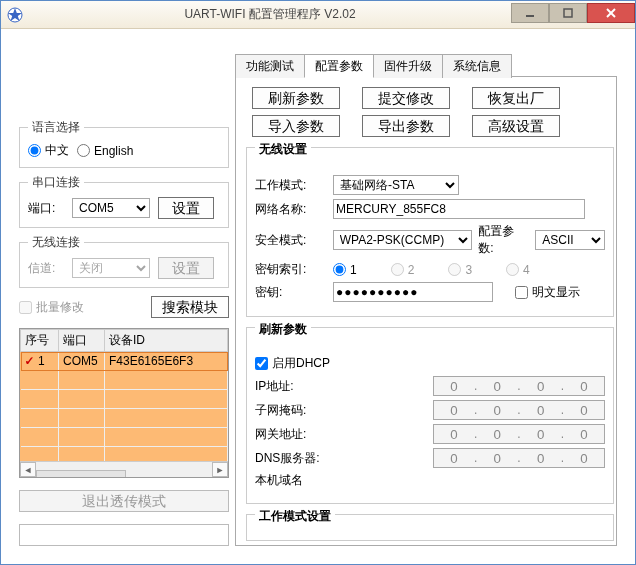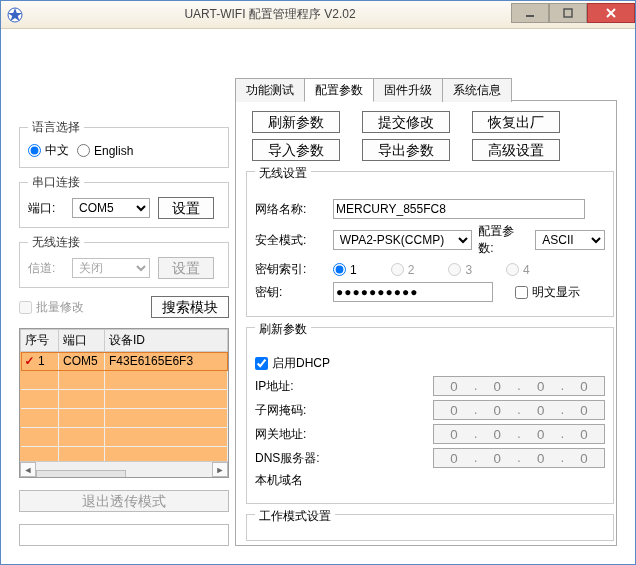--- a/index.html
+++ b/index.html
@@ -38,21 +38,21 @@
   .hsb .thumb { position:absolute; left:0; top:0; height:13px; width:90px; background:#e4e4e4; border:1px solid #bbb; }
   .exit-btn { width:100%; margin-top:6px; }
   .status { border:1px solid #bbb; height:22px; margin-top:6px; background:#fff; }
   .tabs { display:flex; border-bottom:1px solid #aaa; height:24px; }
   .tab { padding:3px 10px 0; border:1px solid #aaa; border-bottom:none; margin-right:-1px; background:#f4f4f4; height:24px; position:relative; top:1px; cursor:default; }
   .tab.active { background:#fff; border-bottom:1px solid #fff; z-index:2; }
   .tab-body { border:1px solid #aaa; border-top:none; flex:1; padding:10px 2px 4px 10px; overflow:hidden; }
   .btn-row { display:flex; gap:22px; margin-bottom:6px; padding-left:6px; }
   .btn-row .btn { min-width:88px; }
   .grp { border:1px solid #ccc; margin-top:10px; padding:8px 8px 10px; }
-  .grp .legend { position:relative; top:-15px; background:#fff; display:inline-block; padding:0 4px; margin-bottom:-8px; }
+  .grp .legend { position:relative; top:-15px; background:#fff; display:inline-block; padding:0 4px; margin-bottom:-8px;font-weight:bold; }
   .form-row { display:flex; align-items:center; gap:6px; margin:4px 0; }
   .lbl { width:72px; }
   .key-radio { display:flex; align-items:center; gap:34px; }
   .ip-box { display:flex; border:1px solid #a7a7a7; background:#f4f4f4; height:20px; align-items:center; }
   .ip-box input { border:none; background:transparent; width:40px; text-align:center; height:18px; color:#888; }
   .ip-box span { color:#888; }
   .ip-box.disabled input { pointer-events:none; }
 </style>
 </head>
 <body>
@@ -197,20 +197,24 @@
           <button class="btn">恢复出厂</button>
         </div>
         <div class="btn-row">
           <button class="btn">导入参数</button>
           <button class="btn">导出参数</button>
           <button class="btn">高级设置</button>
         </div>
 
         <div class="grp">
           <span class="legend">无线设置</span>
+          <div class="form-row">
+            <span class="lbl">工作模式:</span>
+            <select style="width:126px"><option>基础网络-STA</option></select>
+          </div>
           <div class="form-row">
             <span class="lbl">网络名称:</span>
             <input type="text" style="width: 252px;" value="MERCURY_855FC8">
           </div>
           <div class="form-row">
             <span class="lbl">安全模式:</span>
             <select style="width:140px"><option>WPA2-PSK(CCMP)</option></select>
             <span>配置参数:</span>
             <select style="width:70px"><option>ASCII</option></select>
           </div>

